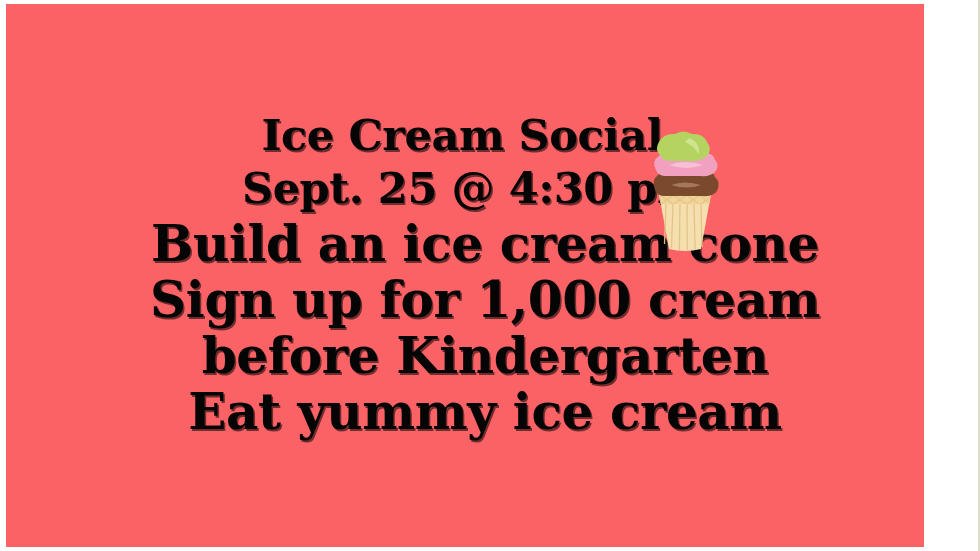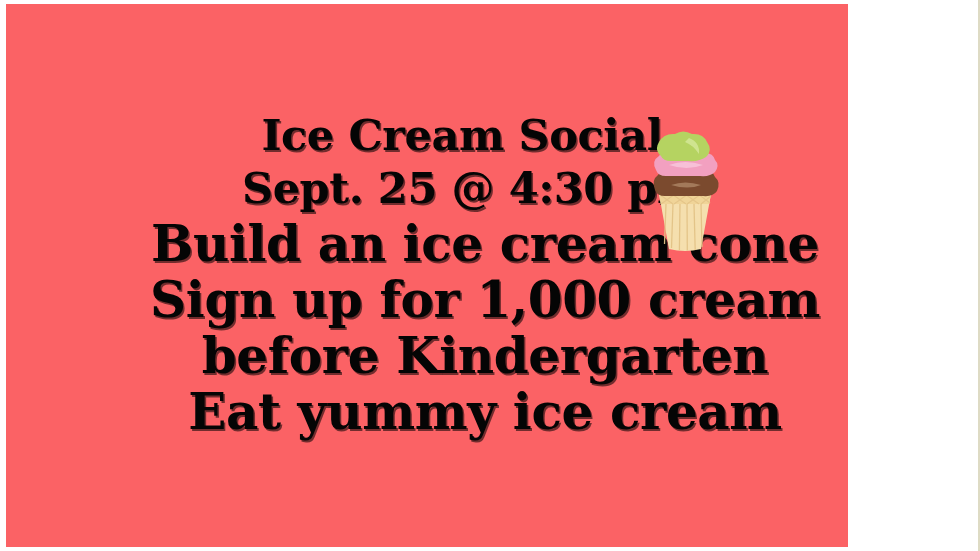--- a/index.html
+++ b/index.html
@@ -31,21 +31,21 @@
     width: 2px;
     height: 551px;
     background: #dedbc4;
   }
 
   
   #poster-panel {
     position: absolute;
     left: 6px;
     top: 4px;
-    width: 842px;
+    width: 918px;
     height: 543px;
     background: #fb6265;
     text-decoration: underline;
   }
 
   
   #poster-text-block {
     position: absolute;
     left: 0;
     top: 0;

